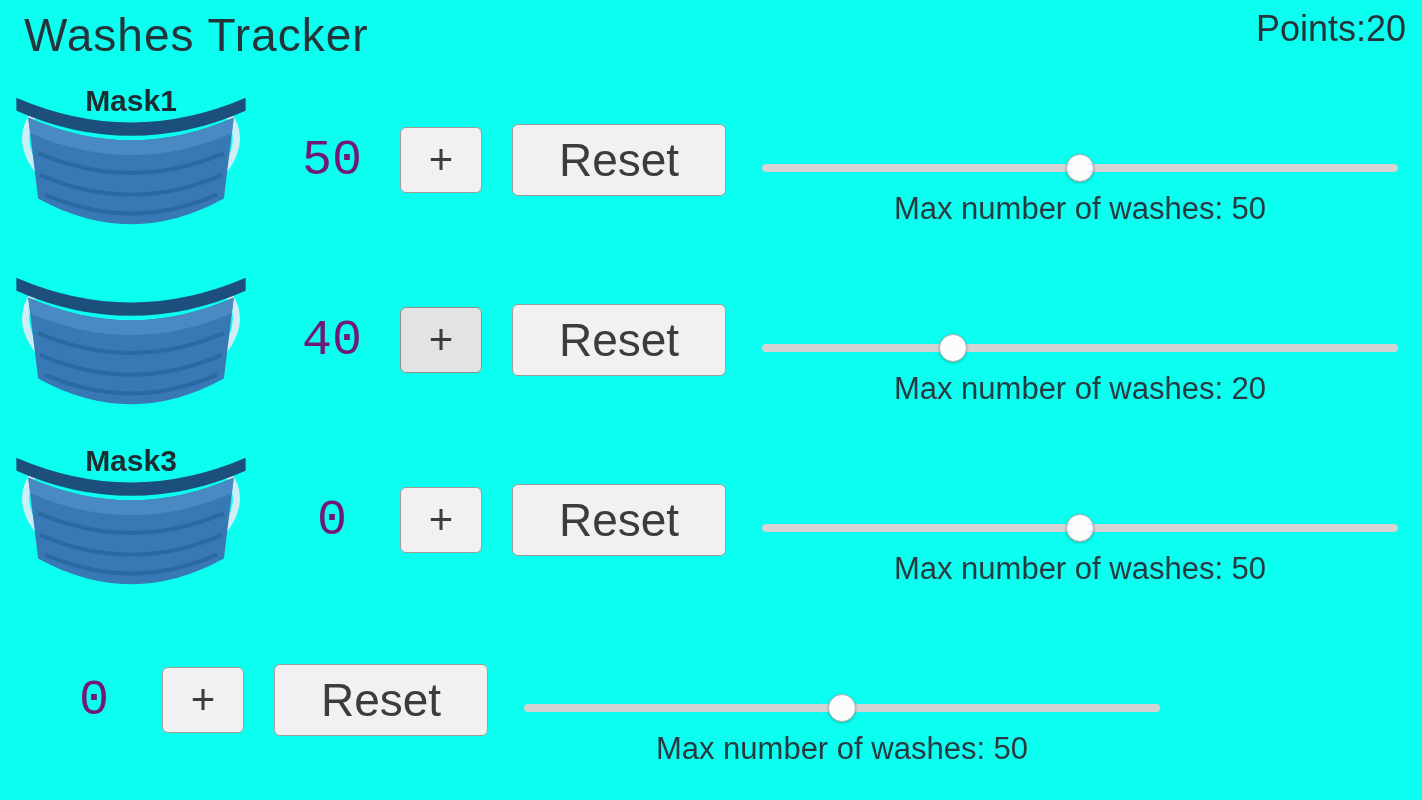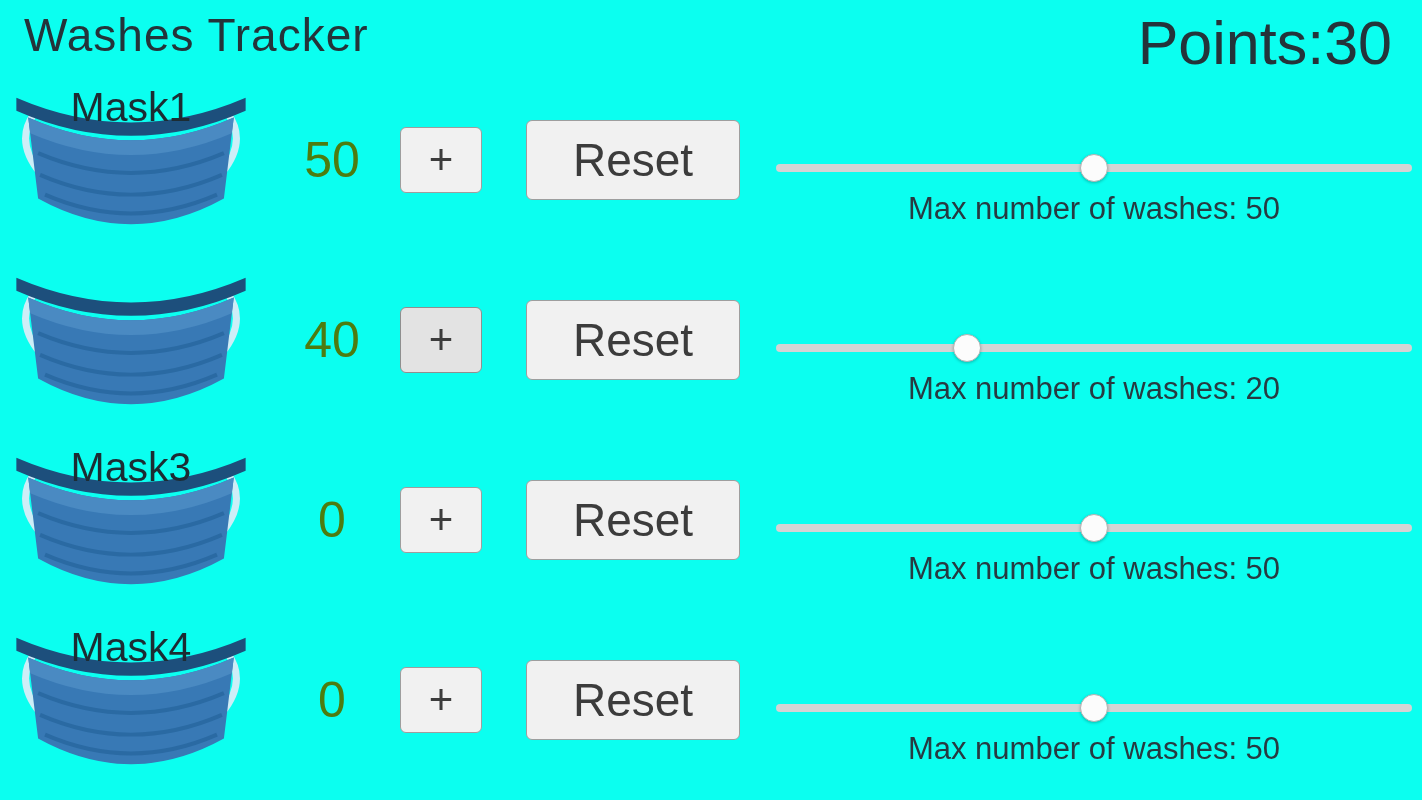--- a/index.html
+++ b/index.html
@@ -9,26 +9,26 @@
     font-family: "Liberation Sans", sans-serif;
     color: #24343a;
     overflow: hidden;
   }
 
   
   .header {
     display: flex;
     justify-content: space-between;
     align-items: flex-start;
-    padding: 8px 30px 0 24px;
+    padding: 8px 16px 0 24px;
     height: 78px;
     text-align: right;
   }
   .title { font-size: 46px; font-weight: 400; letter-spacing: 1px; }
-  .points { font-size: 61px; font-weight: 400; display: flex; }
+  .points { font-size: 36px; font-weight: 400; display: flex; }
 
   
   .rows { display: block; }
   .row {
     height: 180px;
     display: flex;
     align-items: center;
     padding-left: 12px;
     position: relative;
   }
@@ -41,34 +41,36 @@
     align-self: flex-start;
     margin-top: 2px;
     flex: 0 0 auto;
   }
   .mask svg { display: block; }
   .mask-label {
     position: absolute;
     top: 4px;
     left: 0; right: 0;
     text-align: center;
-    font-size: 41px;
+    font-size: 30px;
     color: #1c2c33;
     z-index: 2;
+    font-weight: bold;
   }
 
   
   .count {
     width: 92px;
     margin-left: 36px;
     font-size: 50px;
     text-align: center;
-    color: #4d7c0f;
+    color: #701a75;
     flex: 0 0 auto;
     transform: translateY(-8px);
+    font-family: Liberation Mono, monospace;
   }
 
   
   button {
     font-family: "Liberation Sans", sans-serif;
     background: #f1f1f1;
     border: 1px solid #9e9e9e;
     border-radius: 6px;
     color: #3c3c3c;
     cursor: pointer;
@@ -77,23 +79,23 @@
     width: 82px;
     height: 66px;
     font-size: 42px;
     margin-left: 22px;
     flex: 0 0 auto;
     transform: translateY(-8px);
   }
   .plus-btn.pressed { background: #e3e3e3; border-color: #8f8f8f; }
   .reset-btn {
     width: 214px;
-    height: 80px;
+    height: 72px;
     font-size: 46px;
-    margin-left: 44px;
+    margin-left: 30px;
     flex: 0 0 auto;
     transform: translateY(-8px);
     text-align: center;
   }
 
   
   .slider-wrap {
     width: 636px;
     margin-left: 36px;
     flex: 0 0 auto;
@@ -131,21 +133,21 @@
     color: #273a41;
   }
 </style>
 </head>
 <body>
 
 <div class="header">
   <div class="title">Washes Tracker</div>
   <div class="points">
     <span>Points:</span>
-      <span>30</span>
+      <span>20</span>
   </div>
 </div>
 
 <div class="rows">
 
   <div class="row">
     <div class="mask">
       <div class="mask-label">Mask1</div>
       <span class="mask-svg-slot">
   <svg viewBox="0 0 240 170" width="238" height="168">
@@ -221,35 +223,20 @@
     <div class="slider-wrap">
       <div class="slider">
         <div class="track"></div>
         <div class="thumb" style="left: 50%;"></div>
       </div>
       <div class="max-label">Max number of washes: 50</div>
     </div>
   </div>
 
   <div class="row">
-    <div class="mask">
-      <div class="mask-label">Mask4</div>
-      <span class="mask-svg-slot">
-  <svg viewBox="0 0 240 170" width="238" height="168">
-    <path d="M22 34 Q2 62 28 94" stroke="#cdeef7" stroke-width="7" fill="none"></path>
-    <path d="M218 34 Q238 62 212 94" stroke="#cdeef7" stroke-width="7" fill="none"></path>
-    <path d="M4 18 Q120 68 236 18 L236 31 Q120 82 4 31 Z" fill="#1d4f7c"></path>
-    <path d="M16 38 Q120 84 224 38 L214 120 Q120 172 26 120 Z" fill="#3879b5"></path>
-    <path d="M16 38 Q120 84 224 38 L222 54 Q120 98 18 54 Z" fill="#4a8ac2"></path>
-    <path d="M26 74 Q120 114 214 74" stroke="#2a6aa3" stroke-width="4" fill="none"></path>
-    <path d="M28 96 Q120 136 212 96" stroke="#2a6aa3" stroke-width="4" fill="none"></path>
-    <path d="M33 116 Q120 154 207 116" stroke="#2a6aa3" stroke-width="4" fill="none"></path>
-  </svg>
-</span>
-    </div>
     <div class="count">0</div>
     <button class="plus-btn">+</button>
     <button class="reset-btn">Reset</button>
     <div class="slider-wrap">
       <div class="slider">
         <div class="track"></div>
         <div class="thumb" style="left: 50%;"></div>
       </div>
       <div class="max-label">Max number of washes: 50</div>
     </div>

